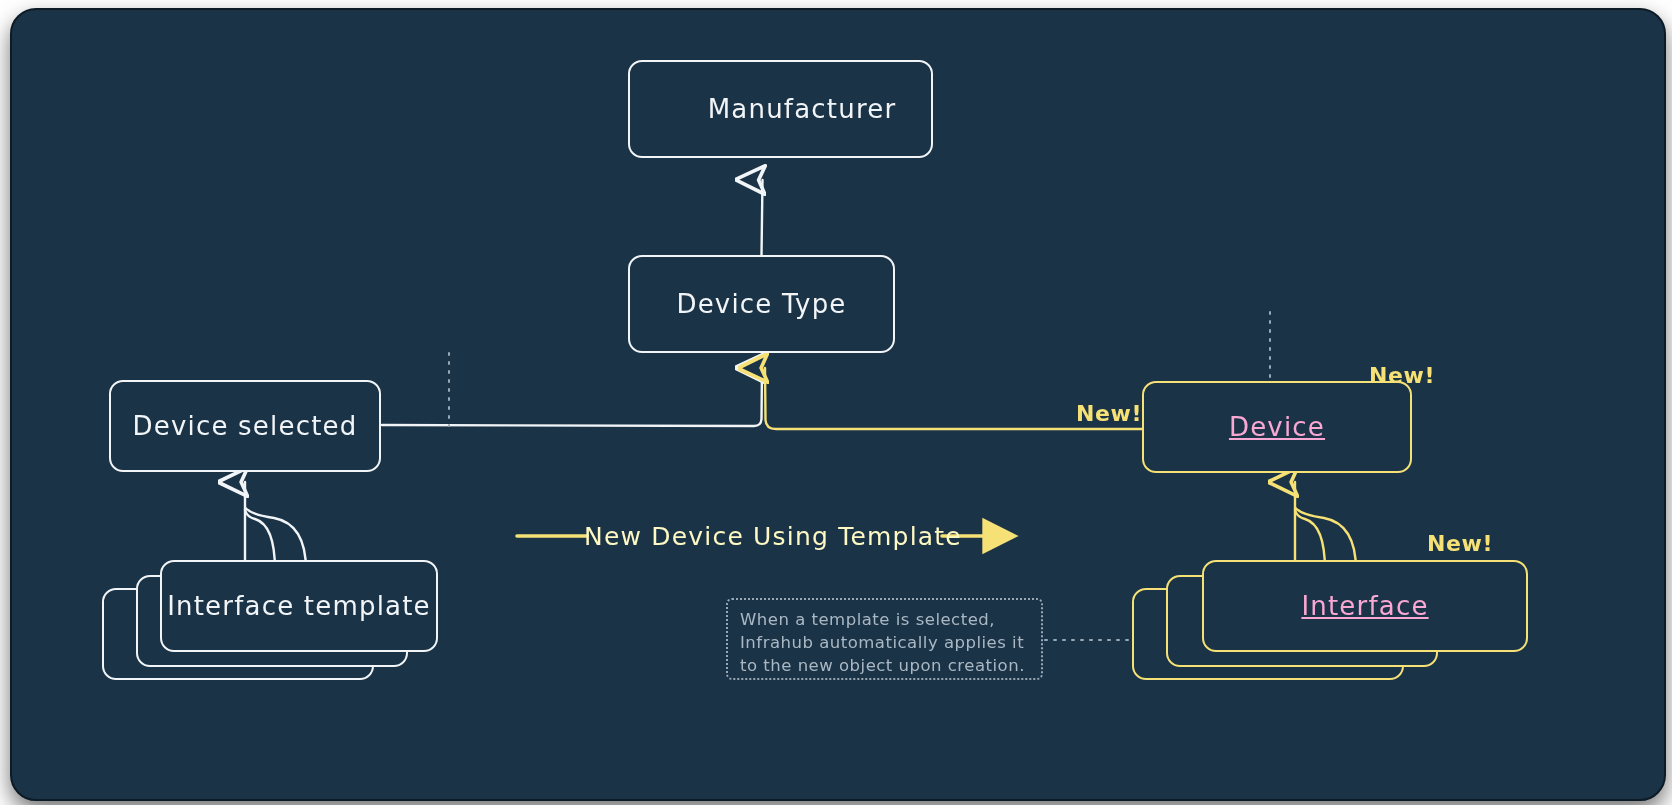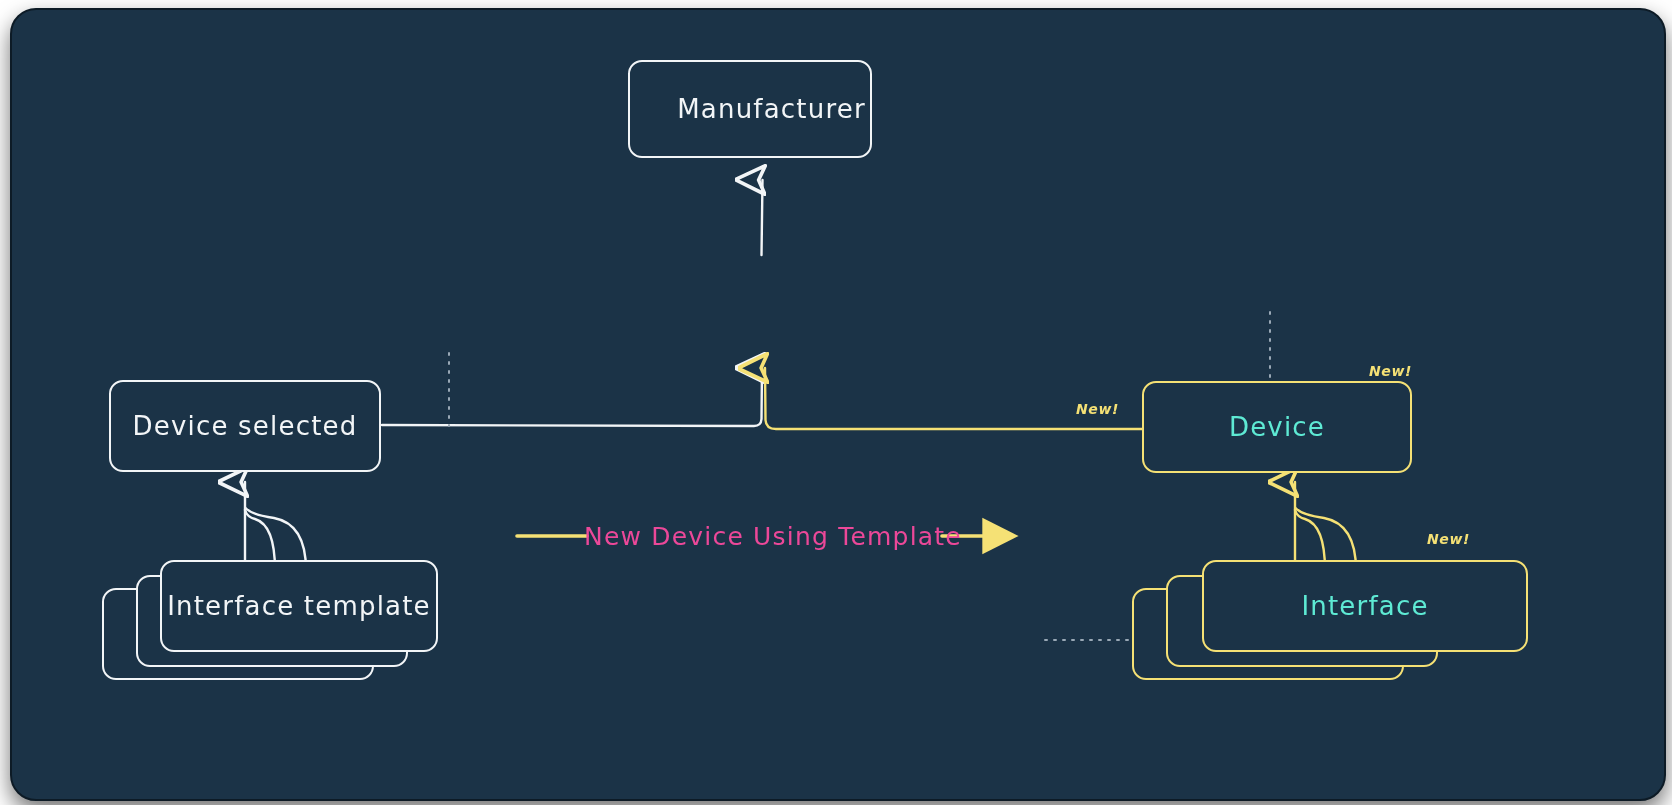--- a/index.html
+++ b/index.html
@@ -24,21 +24,21 @@
   .node{
     position:absolute;
     display:flex;align-items:center;justify-content:center;
     border-radius:14px;
     background:#1b3347;
     box-sizing:border-box;
     font-family:"DejaVu Sans", sans-serif;
     letter-spacing:1.2px;
   }
   .node.white{border:2.6px solid #f2f5f7;color:#f2f5f7;}
-  .node.yellow{border:2.6px solid #f5e175;color:#5eead4;}
+  .node.yellow{border:2.6px solid #f5e175;color:#f9a8d4;text-decoration:underline;}
   .node-label{font-size:26px;font-weight:400;white-space:nowrap;}
   .stackbox{
     position:absolute;
     border-radius:14px;
     background:#1b3347;
     box-sizing:border-box;
   }
   .stackbox.white{border:2.6px solid #f2f5f7;}
   .stackbox.yellow{border:2.6px solid #f5e175;}
   .note{
@@ -50,29 +50,28 @@
     font-size:16.5px;
     line-height:23px;
     padding:8px 12px 9px 12px;
     box-sizing:border-box;
     letter-spacing:0.5px;
     white-space:pre-line;
   }
   .newtag{
     position:absolute;
     color:#f5e175;
-    font-size:14px;
-    font-style:italic;
+    font-size:22px;
     font-weight:600;
     letter-spacing:0.6px;
     white-space:nowrap;
   }
   .arrow-label{
     position:absolute;
-    color:#ec4899;
+    color:#fef9c3;
     font-size:25px;
     letter-spacing:1.2px;
     white-space:nowrap;
     font-weight:500;
   }
 </style>
 </head>
 <body>
 
 <div id="stage">
@@ -124,24 +123,27 @@
       <g>
         <path d="M1033 630 L1118 630" fill="none" stroke="#9aa9b6" stroke-width="2" stroke-dasharray="2 7" stroke-linecap="round"></path>
       </g>
 
       <g>
         <path d="M505 526 L575 526" fill="none" stroke="#f5e175" stroke-width="3.6" stroke-linecap="round"></path>
         <path d="M930 526 L1000 526" fill="none" stroke="#f5e175" stroke-width="3.6" stroke-linecap="round" marker-end="url(#yTip)"></path>
       </g>
     </svg>
 
-    <div class="node white" style="left:616px;top:50px;width:244px;height:98px;padding-left:43px;">
+    <div class="node white" style="left:616px;top:50px;width:305px;height:98px;padding-left:43px;">
       <span class="node-label">Manufacturer</span>
     </div>
 
+    <div class="node white" style="left:616px;top:245px;width:267px;height:98px;">
+      <span class="node-label">Device Type</span>
+    </div>
 
     <div class="node white" style="left:97px;top:370px;width:272px;height:92px;">
       <span class="node-label">Device selected</span>
     </div>
 
     <div class="stackbox white" style="left:90px;top:578px;width:272px;height:92px;"></div>
     <div class="stackbox white" style="left:124px;top:565px;width:272px;height:92px;"></div>
     <div class="node white" style="left:148px;top:550px;width:278px;height:92px;">
       <span class="node-label">Interface template</span>
     </div>
@@ -157,15 +159,18 @@
     </div>
 
     <div class="newtag" style="left:1357px;top:353px;">New!</div>
     <div class="newtag" style="left:1064px;top:391px;">New!</div>
     <div class="newtag" style="left:1415px;top:521px;">New!</div>
 
     <div class="arrow-label" style="left:572px;top:512px;">New Device Using Template</div>
 
 
 
+    <div class="note" style="left:714px;top:588px;width:317px;height:82px;">When a template is selected,
+Infrahub automatically applies it
+to the new object upon creation.</div>
 
   </div>
 </div>
 
 </body></html>

